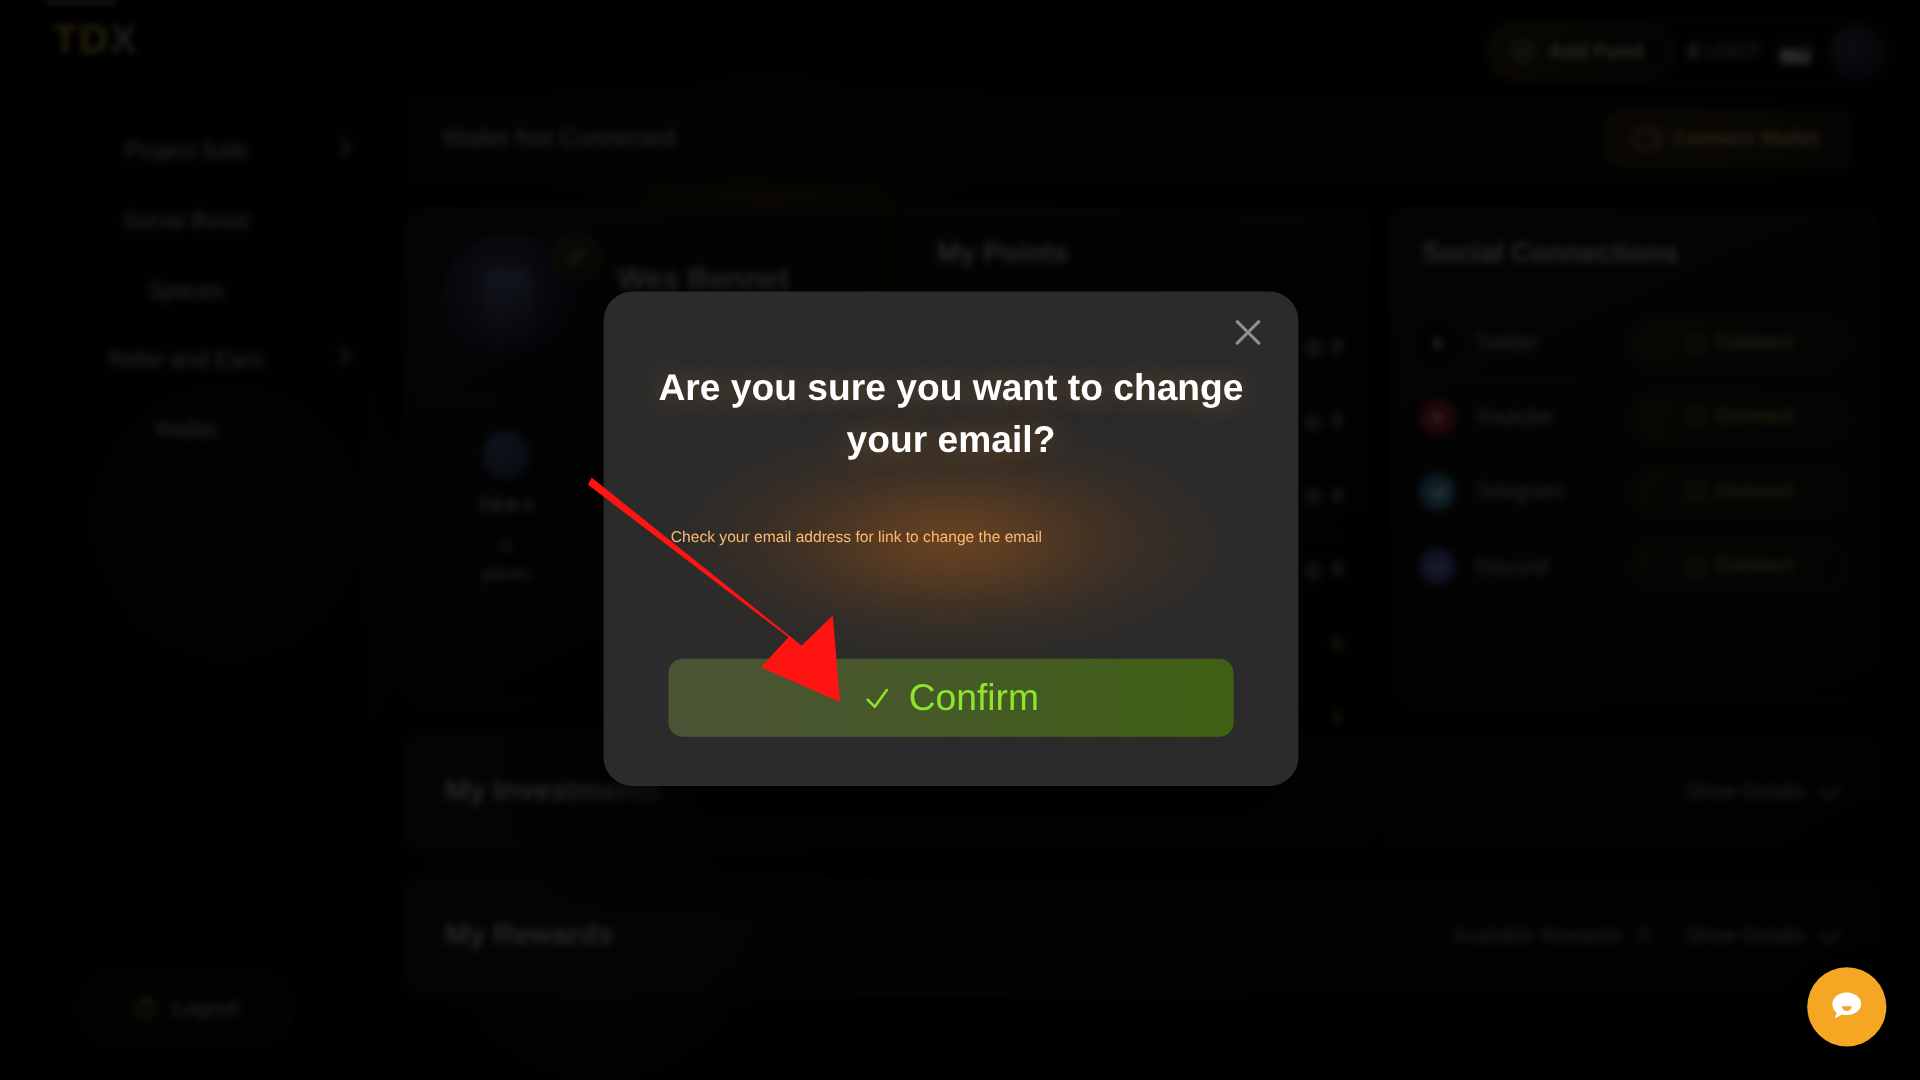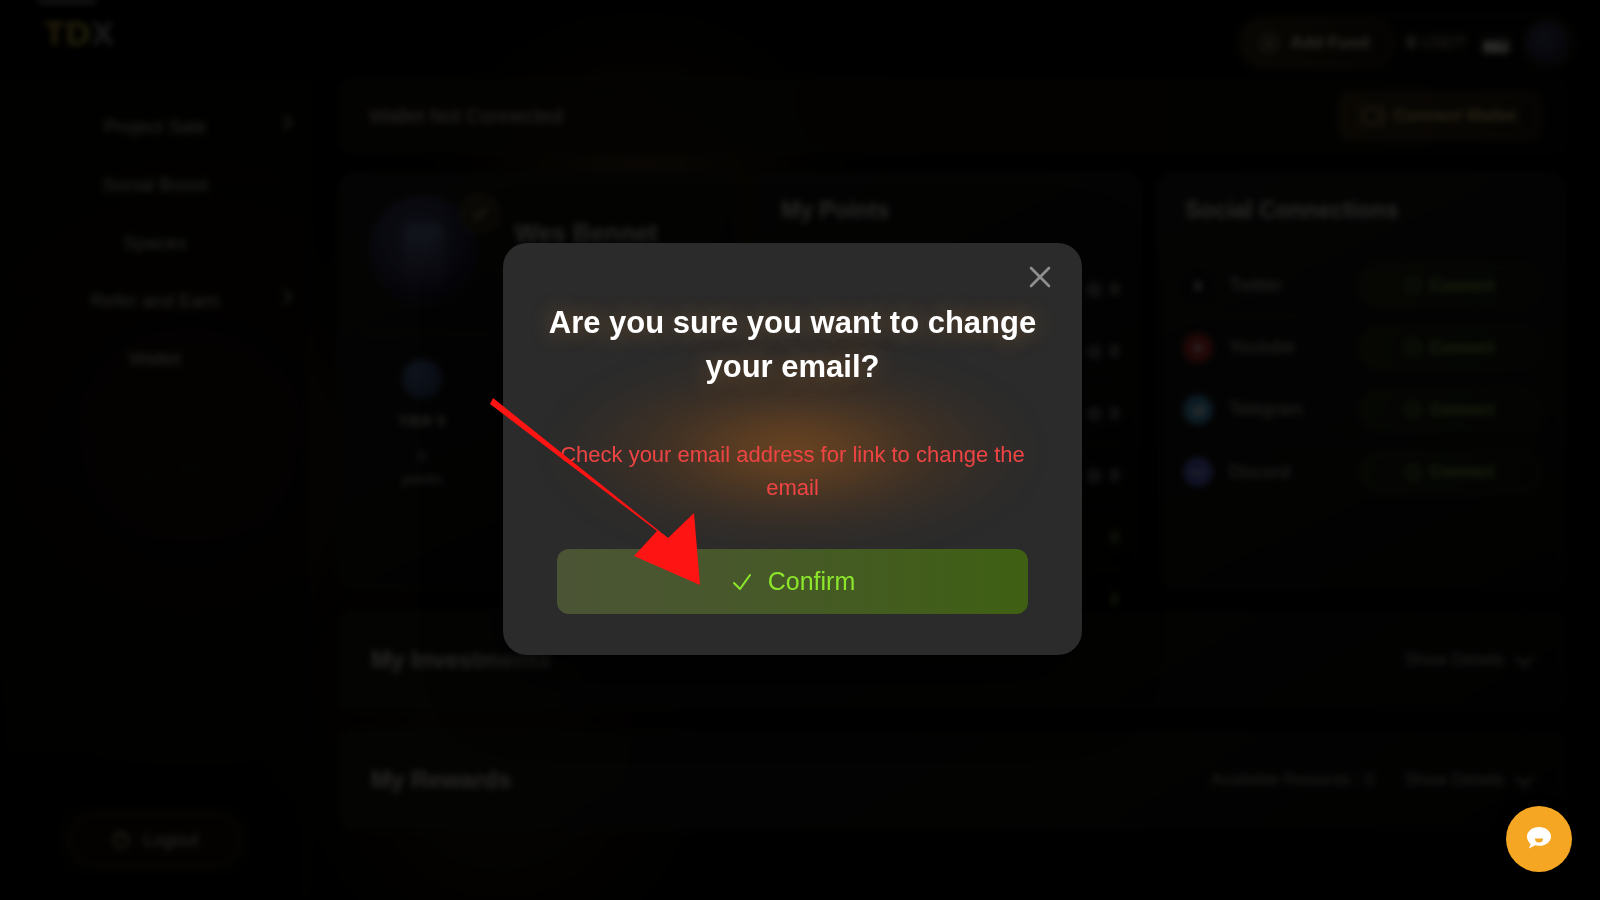--- a/index.html
+++ b/index.html
@@ -230,28 +230,28 @@
     position: absolute; right: 22px; top: 14px; width: 40px; height: 40px;
     display: flex; align-items: center; justify-content: center;
   }
   .modal-title {
     position: absolute; left: 36px; right: 36px; top: 58px;
     text-align: center; font-size: 31px; font-weight: 700; line-height: 1.42;
     color: #ffffff; text-shadow: 0 0 22px rgba(255,160,60,.35);
   }
   .modal-sub {
     position: absolute; left: 56px; right: 56px; top: 195px;
-    text-align: center; font-size: 22px; line-height: 1.5; color: #ef4444;
+    font-size: 13px; line-height: 1.5; color: #fdba74;
   }
   .confirm-btn {
     position: absolute; left: 54px; top: 306px; width: 471px; height: 65px;
     border-radius: 12px;
     background: linear-gradient(90deg, #4b5435 0%, #47582a 40%, #3f6013 100%);
     display: flex; align-items: center; justify-content: center; gap: 14px;
-    color: #8ce62b; font-size: 25px; font-weight: 500;
+    color: #8ce62b; font-size: 31px; font-weight: 500;
   }
   .confirm-btn .chk { width: 24px; height: 24px; }
 
   
   #arrow { position: absolute; inset: 0; z-index: 25; pointer-events: none; }
 </style>
 </head>
 <body>
 
 <div id="app">

